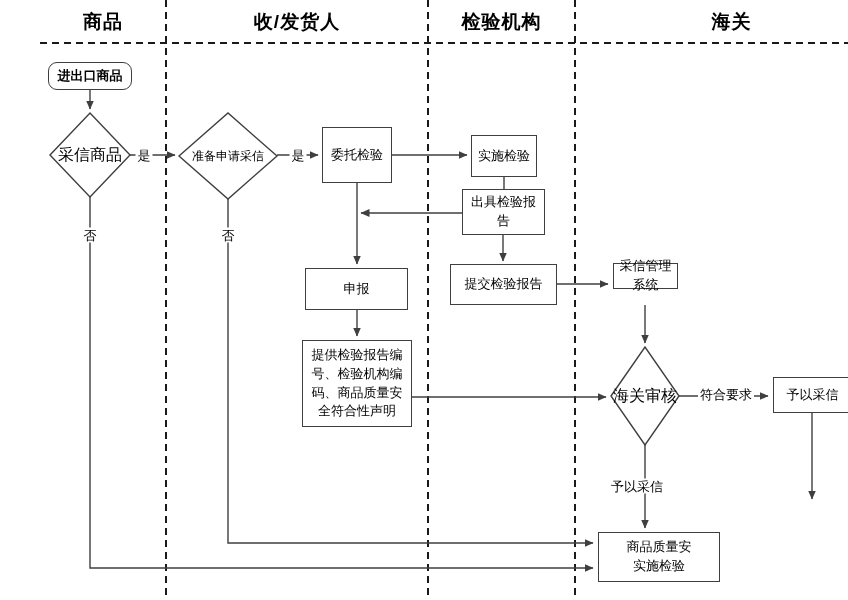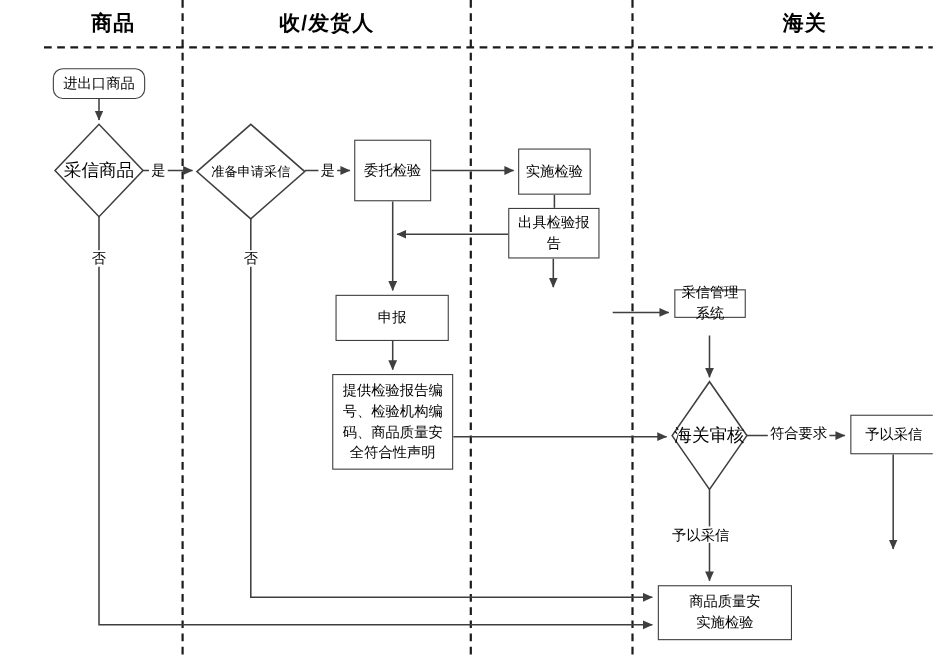--- a/index.html
+++ b/index.html
@@ -11,21 +11,21 @@
   .lane-header{
     position:absolute;top:7px;height:30px;line-height:30px;text-align:center;
     font-weight:bold;font-size:19px;z-index:2;letter-spacing:1px;
   }
   .node{
     position:absolute;display:flex;align-items:center;justify-content:center;
     text-align:center;background:#fff;border:1.4px solid #3f3f3f;
     font-size:13px;line-height:1.45;white-space:pre-line;z-index:2;
     box-sizing:border-box;padding:1px 2px;
   }
-  .rounded{border-radius:9px;}
+  .rounded{border-radius:9px;font-weight:bold;}
   .diamond-label{
     position:absolute;display:flex;align-items:center;justify-content:center;
     text-align:center;font-size:16px;z-index:3;background:transparent;border:none;
     white-space:nowrap;
   }
   .edge-label{
     position:absolute;z-index:4;background:#fff;font-size:13px;line-height:15px;
     padding:0 2px;text-align:center;transform:translate(-50%,-50%);white-space:nowrap;
   }
 </style>
@@ -70,33 +70,35 @@
 
     <g fill="#ffffff" stroke="#3f3f3f" stroke-width="1.4">
       <polygon points="10,155 50,113 90,155 50,197"></polygon>
       <polygon points="139,156 188,113 237,156 188,199"></polygon>
       <polygon points="571,396 605,347 639,396 605,445"></polygon>
     </g>
   </svg>
 
   <div class="lane-header" style="left:0;width:126px">商品</div>
   <div class="lane-header" style="left:126px;width:262px">收/发货人</div>
+  <div class="lane-header" style="left:388px;width:147px">检验机构</div>
   <div class="lane-header" style="left:535px;width:313px">海关</div>
 
   <div class="node rounded" style="left:8px;top:62px;width:84px;height:28px">进出口商品</div>
 
   <div class="node" style="left:282px;top:127px;width:70px;height:56px">委托检验</div>
 
   <div class="node" style="left:431px;top:135px;width:66px;height:42px">实施检验</div>
 
   <div class="node" style="left:422px;top:189px;width:83px;height:46px">出具检验报
 告</div>
 
   <div class="node" style="left:265px;top:268px;width:103px;height:42px">申报</div>
 
+  <div class="node" style="left:410px;top:264px;width:107px;height:41px">提交检验报告</div>
 
   <div class="node" style="left:573px;top:263px;width:65px;height:26px">采信管理
 系统</div>
 
   <div class="node" style="left:733px;top:377px;width:79px;height:36px">予以采信</div>
 
   <div class="node" style="left:262px;top:340px;width:110px;height:87px">提供检验报告编
 号、检验机构编
 码、商品质量安
 全符合性声明</div>

